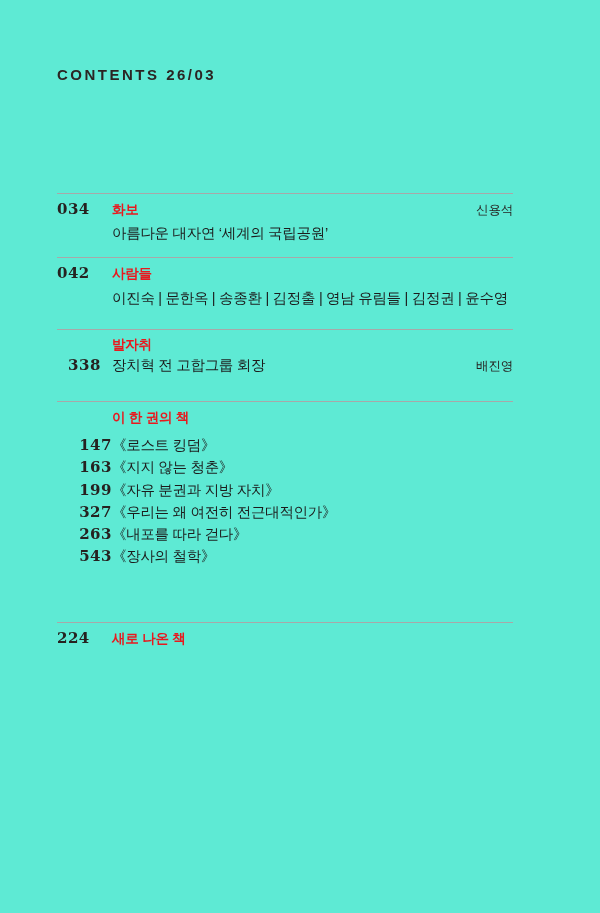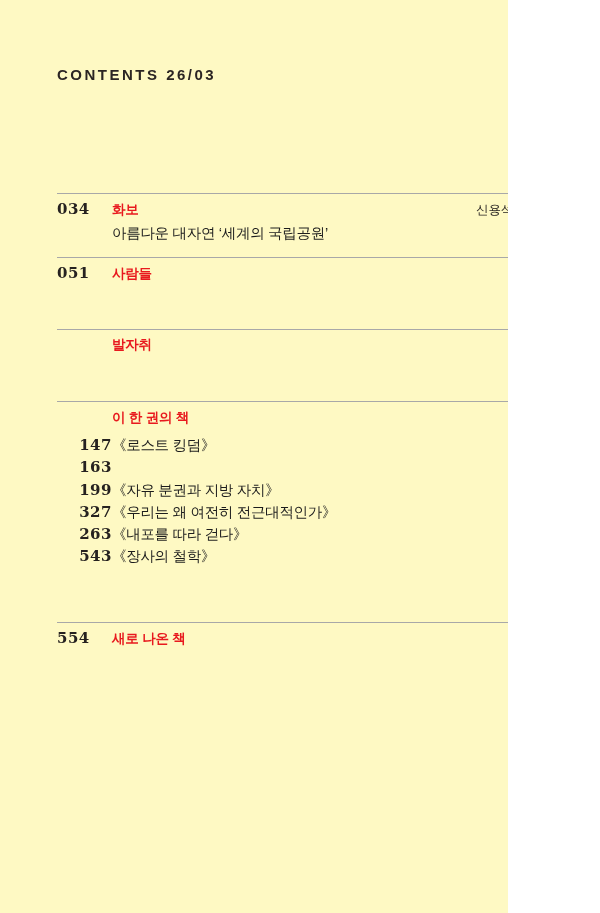--- a/index.html
+++ b/index.html
@@ -1,20 +1,20 @@
 <!DOCTYPE html>
 <html><head>
 <meta charset="utf-8">
 <style>
   html, body { margin: 0; padding: 0; background: #ffffff; }
   .page {
     position: relative;
-    width: 508px;
+    width: 600px;
     height: 913px;
-    background: #fef9c3;
+    background: #5eead4;
     font-family: "Liberation Sans", "DejaVu Sans", sans-serif;
     color: #1e1e1e;
     overflow: hidden;
     --accent: #e8191e;
     --rule: #a8a8a8;
   }
   .toc-title {
     position: absolute;
     left: 57px;
     top: 66px;
@@ -99,44 +99,54 @@
       <span class="author">신용석</span>
     </div>
     <div class="row row-title">
       <span class="num"></span>
       <span class="entry-title">아름다운 대자연 ‘세계의 국립공원’</span>
     </div>
   </section>
 
   <section class="sec sec-people">
     <div class="row row-head">
-      <span class="num">051</span>
+      <span class="num">042</span>
       <span class="cat">사람들</span>
+    </div>
+    <div class="row row-names">
+      <span class="num"></span>
+      <span class="entry-title">이진숙 | 문한옥 | 송종환 | 김정출 | 영남 유림들 | 김정권 | 윤수영</span>
     </div>
   </section>
 
   <section class="sec sec-footsteps">
     <div class="row row-cat">
       <span class="num"></span>
       <span class="cat">발자취</span>
+    </div>
+    <div class="row row-main">
+      <span class="num">338</span>
+      <span class="entry-title">장치혁 전 고합그룹 회장</span>
+      <span class="author">배진영</span>
     </div>
   </section>
 
   <section class="sec sec-books">
     <div class="row row-cat">
       <span class="num"></span>
       <span class="cat">이 한 권의 책</span>
     </div>
     <div class="book-list">
       <div class="row">
         <span class="num">147</span>
         <span class="entry-title">《로스트 킹덤》</span>
       </div>
       <div class="row">
         <span class="num">163</span>
+        <span class="entry-title">《지지 않는 청춘》</span>
       </div>
       <div class="row">
         <span class="num">199</span>
         <span class="entry-title">《자유 분권과 지방 자치》</span>
       </div>
       <div class="row">
         <span class="num">327</span>
         <span class="entry-title">《우리는 왜 여전히 전근대적인가》</span>
       </div>
       <div class="row">
@@ -145,18 +155,18 @@
       </div>
       <div class="row">
         <span class="num">543</span>
         <span class="entry-title">《장사의 철학》</span>
       </div>
     </div>
   </section>
 
   <section class="sec sec-newbooks">
     <div class="row row-head">
-      <span class="num">554</span>
+      <span class="num">224</span>
       <span class="cat">새로 나온 책</span>
     </div>
   </section>
 
 </div>
 
 </body></html>

